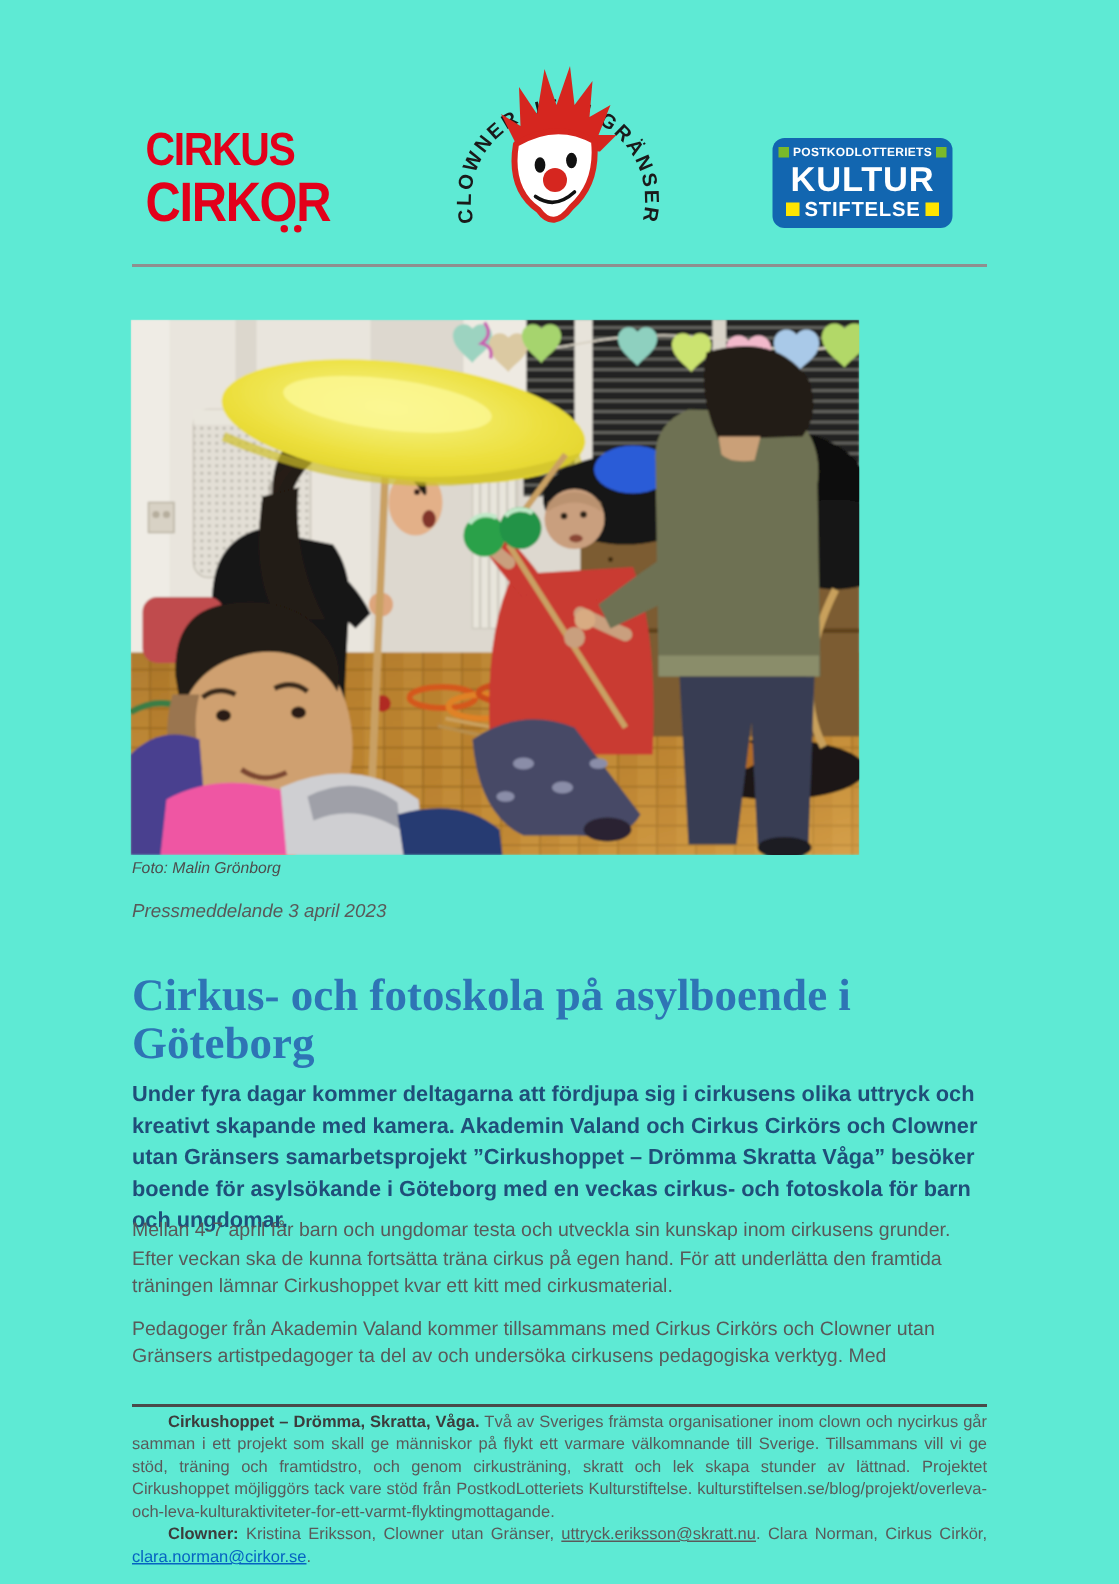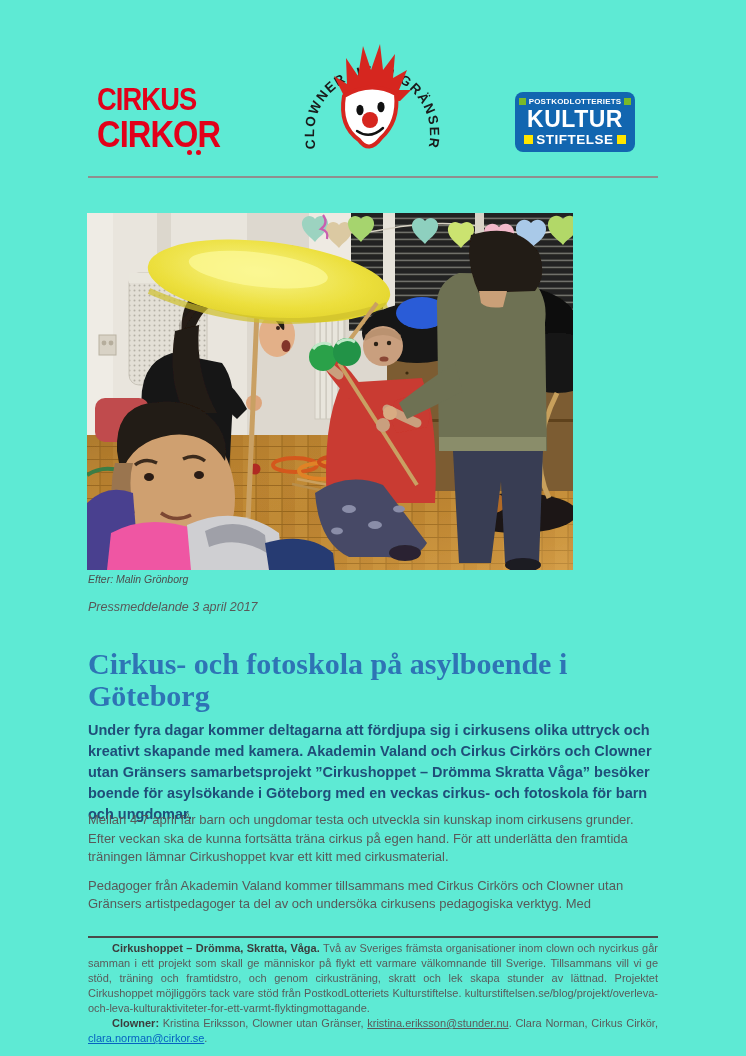--- a/index.html
+++ b/index.html
@@ -290,32 +290,32 @@
           <path d="M0,290 Q20,270 46,280 L52,357 L0,357 Z" fill="#4a3f8f"></path>
           <path d="M24,320 Q60,300 108,316 L112,357 L20,357 Z" fill="#ef56a3"></path>
           <path d="M100,312 Q150,290 192,320 L196,357 L104,357 Z" fill="#cfcfd2"></path>
           <path d="M118,318 Q150,302 178,322 L180,340 Q150,322 122,334 Z" fill="#9fa0a8"></path>
           <path d="M178,330 Q220,318 246,340 L248,357 L182,357 Z" fill="#273a72"></path>
         </g>
       </g>
     </svg>
   </div>
 
-  <div class="caption">Efter: Malin Grönborg</div>
-  <div class="dateline">Pressmeddelande 3 april 2017</div>
+  <div class="caption">Foto: Malin Grönborg</div>
+  <div class="dateline">Pressmeddelande 3 april 2023</div>
 
   <h1 class="title">Cirkus- och fotoskola på asylboende i Göteborg</h1>
 
   <div class="intro">Under fyra dagar kommer deltagarna att fördjupa sig i cirkusens olika uttryck och kreativt skapande med kamera. Akademin Valand och Cirkus Cirkörs och Clowner utan Gränsers samarbetsprojekt ”Cirkushoppet – Drömma Skratta Våga” besöker boende för asylsökande i Göteborg med en veckas cirkus- och fotoskola för barn och ungdomar.</div>
 
   <div class="bodytext">
     <p>Mellan 4-7 april får barn och ungdomar testa och utveckla sin kunskap inom cirkusens grunder. Efter veckan ska de kunna fortsätta träna cirkus på egen hand. För att underlätta den framtida träningen lämnar Cirkushoppet kvar ett kitt med cirkusmaterial.</p>
     <p>Pedagoger från Akademin Valand kommer tillsammans med Cirkus Cirkörs och Clowner utan Gränsers artistpedagoger ta del av och undersöka cirkusens pedagogiska verktyg. Med</p>
   </div>
 
   <div class="rule-bottom"></div>
 
   <div class="footer">
     <p><span class="fb">Cirkushoppet – Drömma, Skratta, Våga.</span><span> Två av Sveriges främsta organisationer inom clown och nycirkus går samman i ett projekt som skall ge människor på flykt ett varmare välkomnande till Sverige. Tillsammans vill vi ge stöd, träning och framtidstro, och genom cirkusträning, skratt och lek skapa stunder av lättnad. Projektet Cirkushoppet möjliggörs tack vare stöd från PostkodLotteriets Kulturstiftelse. kulturstiftelsen.se/blog/projekt/overleva-och-leva-kulturaktiviteter-for-ett-varmt-flyktingmottagande.</span></p>
-    <p><span class="fb">Clowner:</span><span> Kristina Eriksson, Clowner utan Gränser, </span><a href="#" class="email-gray">kristina.eriksson@stunder.nu</a><span>. Clara Norman, Cirkus Cirkör, </span><a href="#" class="email-blue">clara.norman@cirkor.se</a><span>.</span></p>
+    <p><span class="fb">Clowner:</span><span> Kristina Eriksson, Clowner utan Gränser, </span><a href="#" class="email-gray">uttryck.eriksson@skratt.nu</a><span>. Clara Norman, Cirkus Cirkör, </span><a href="#" class="email-blue">clara.norman@cirkor.se</a><span>.</span></p>
   </div>
 
 </div>
 
 </body></html>

